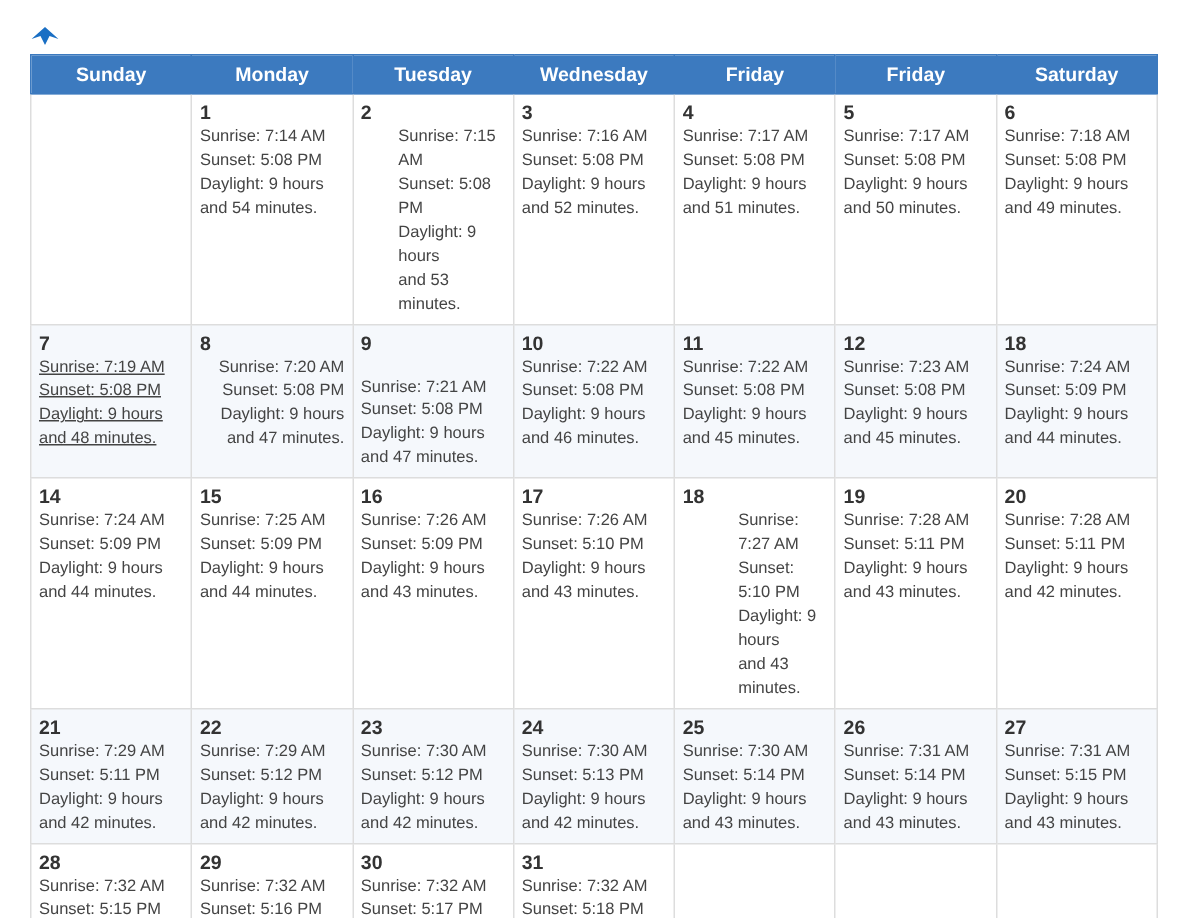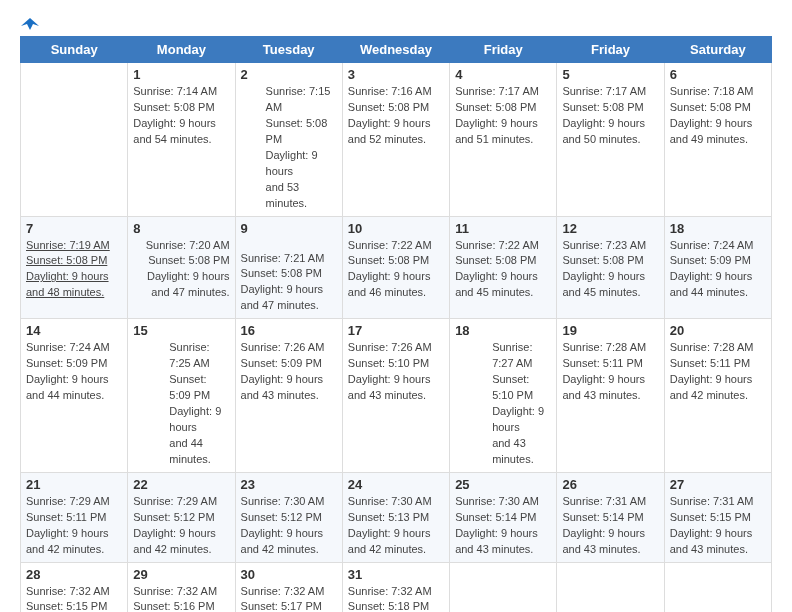--- a/index.html
+++ b/index.html
@@ -229,21 +229,21 @@
         <tr>
           <td>
             <span class="day-number">14</span>
             <div class="day-info" style="white-space: pre-line;">Sunrise: 7:24 AM
 Sunset: 5:09 PM
 Daylight: 9 hours
 and 44 minutes.</div>
           </td>
           <td>
             <span class="day-number">15</span>
-            <div class="day-info" style="white-space: pre-line; margin-left: 36px;">Sunrise: 7:25 AM
+            <div class="day-info" style="white-space: pre-line;">Sunrise: 7:25 AM
 Sunset: 5:09 PM
 Daylight: 9 hours
 and 44 minutes.</div>
           </td>
           <td>
             <span class="day-number">16</span>
             <div class="day-info" style="white-space: pre-line;">Sunrise: 7:26 AM
 Sunset: 5:09 PM
 Daylight: 9 hours
 and 43 minutes.</div>

